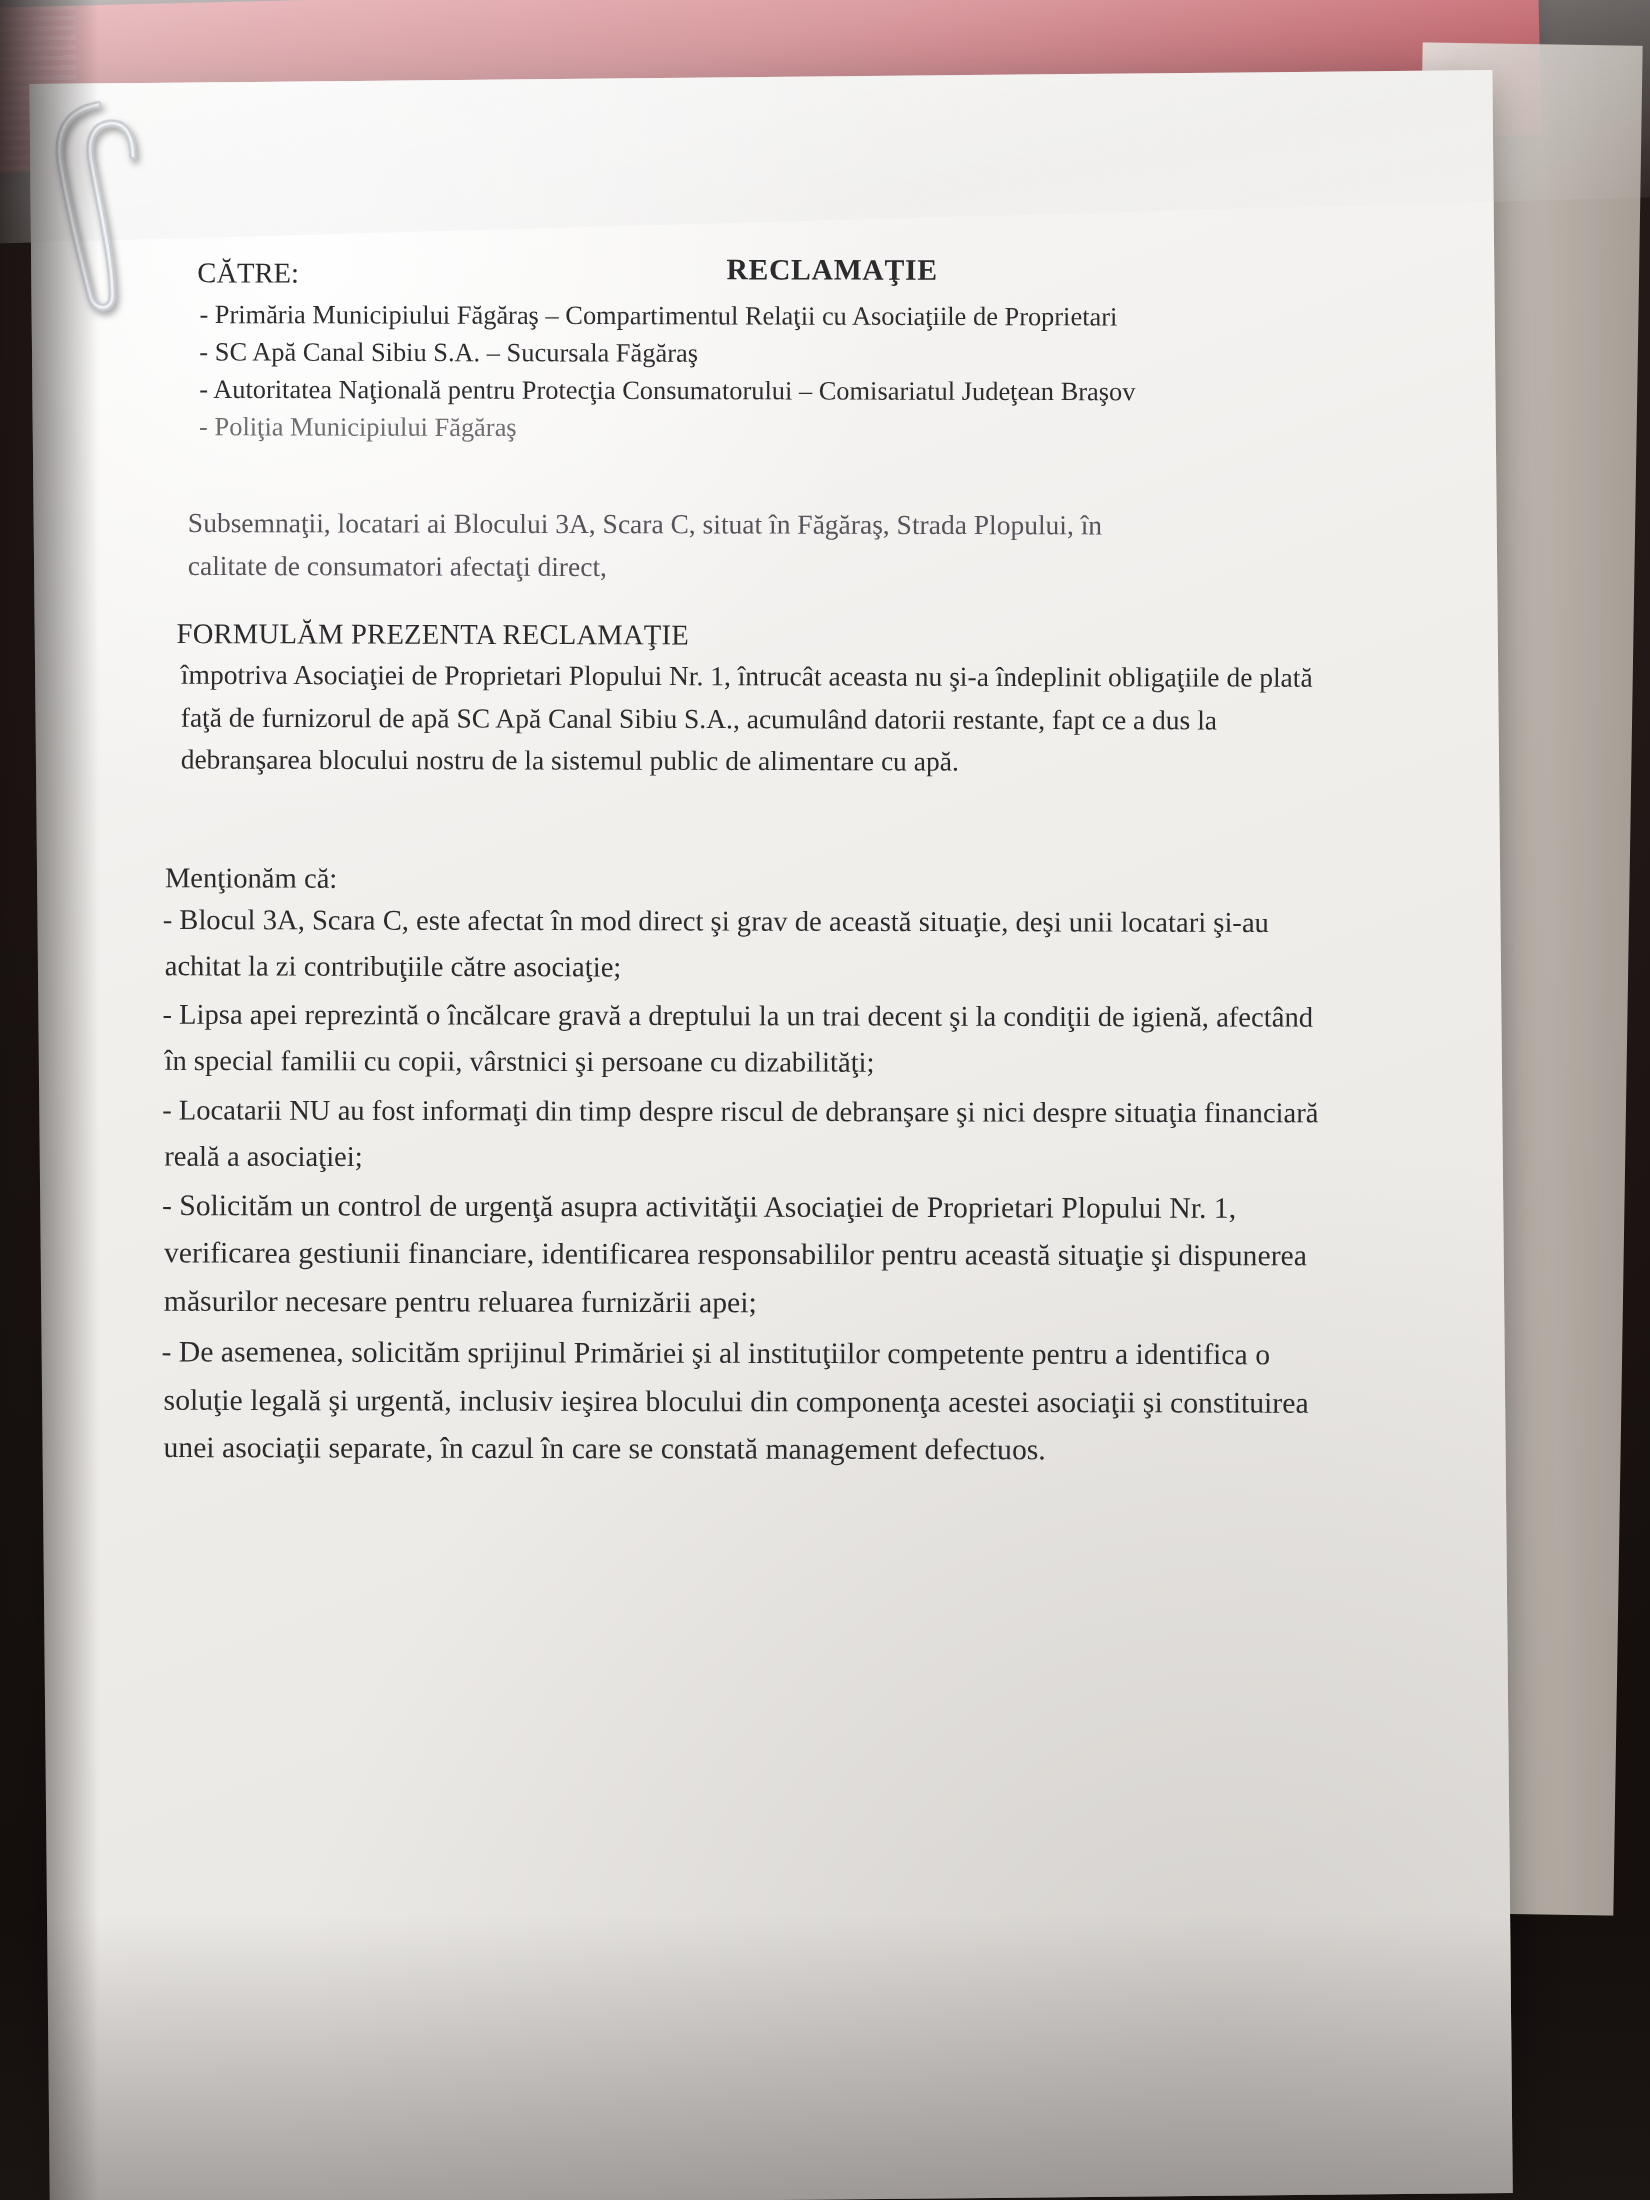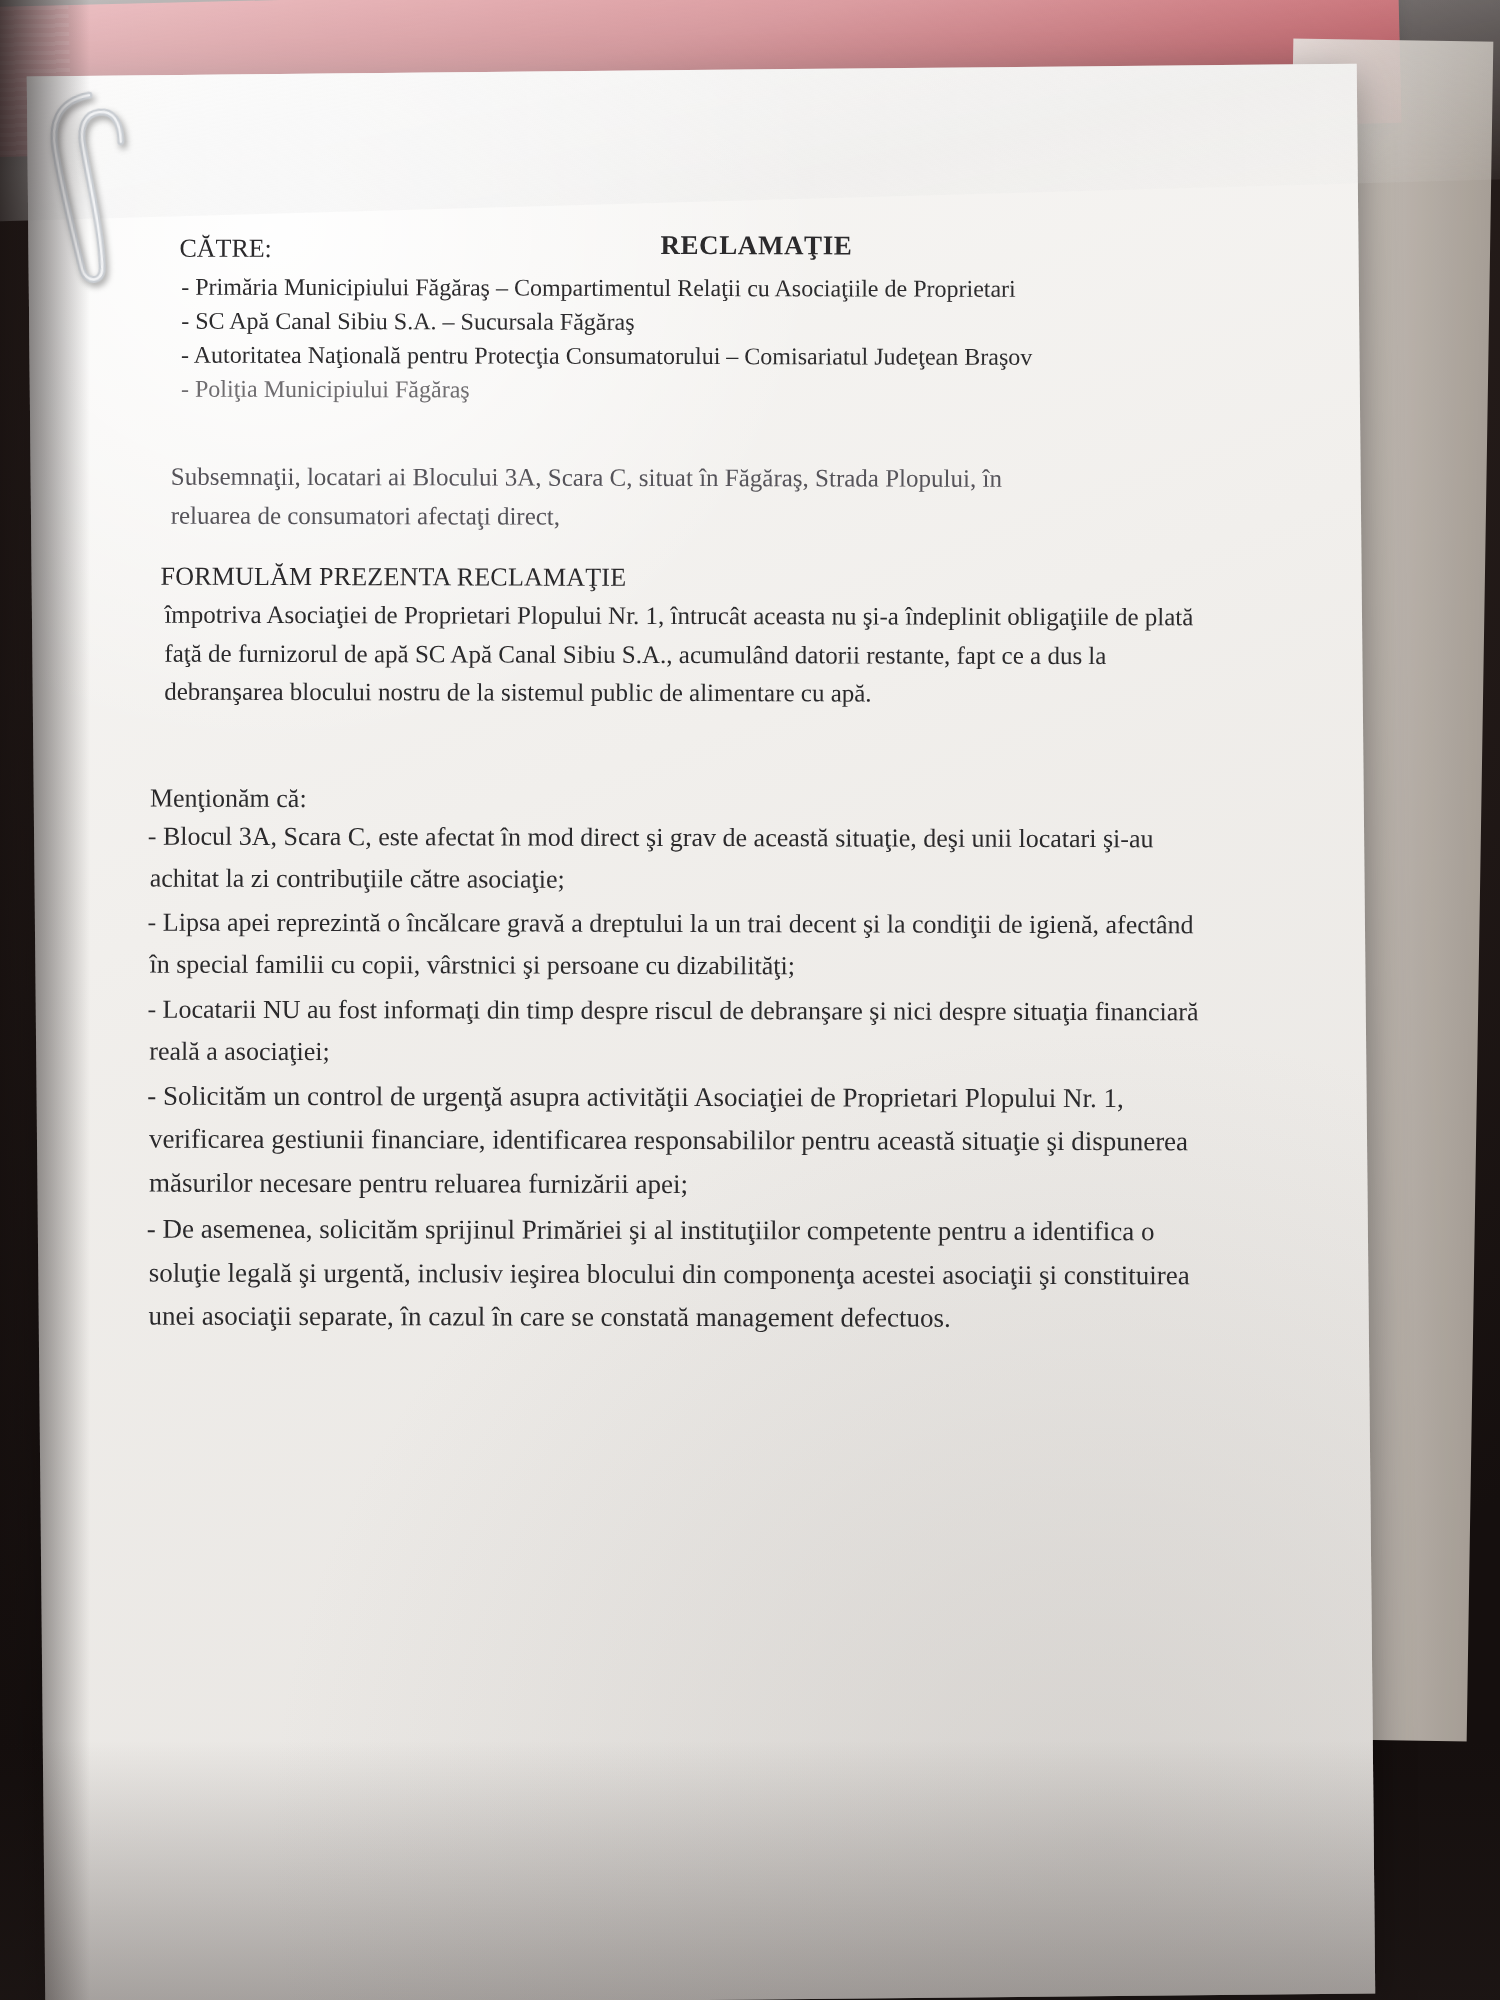--- a/index.html
+++ b/index.html
@@ -232,21 +232,21 @@
 
     <ul class="addressees">
       <li>- Primăria Municipiului Făgăraş – Compartimentul Relaţii cu Asociaţiile de Proprietari</li>
       <li>- SC Apă Canal Sibiu S.A. – Sucursala Făgăraş</li>
       <li>- Autoritatea Naţională pentru Protecţia Consumatorului – Comisariatul Judeţean Braşov</li>
       <li>- Poliţia Municipiului Făgăraş</li>
     </ul>
 
     <p class="para intro">
       <span class="faded">Subsemnaţii, locatari ai Blocului 3A, Scara C, situat în Făgăraş, Strada Plopului, în</span><br>
-      <span class="faded">reluarea de consumatori afectaţi direct,</span>
+      <span class="faded">calitate de consumatori afectaţi direct,</span>
     </p>
 
     <div class="heading-line">FORMULĂM PREZENTA RECLAMAŢIE</div>
 
     <p class="para grow1">împotriva Asociaţiei de Proprietari Plopului Nr. 1, întrucât aceasta nu şi-a îndeplinit obligaţiile de plată faţă de furnizorul de apă SC Apă Canal Sibiu S.A., acumulând datorii restante, fapt ce a dus la debranşarea blocului nostru de la sistemul public de alimentare cu apă.</p>
 
     <div class="block-gap"></div>
 
     <div class="mentions-label grow2">Menţionăm că:</div>
 

